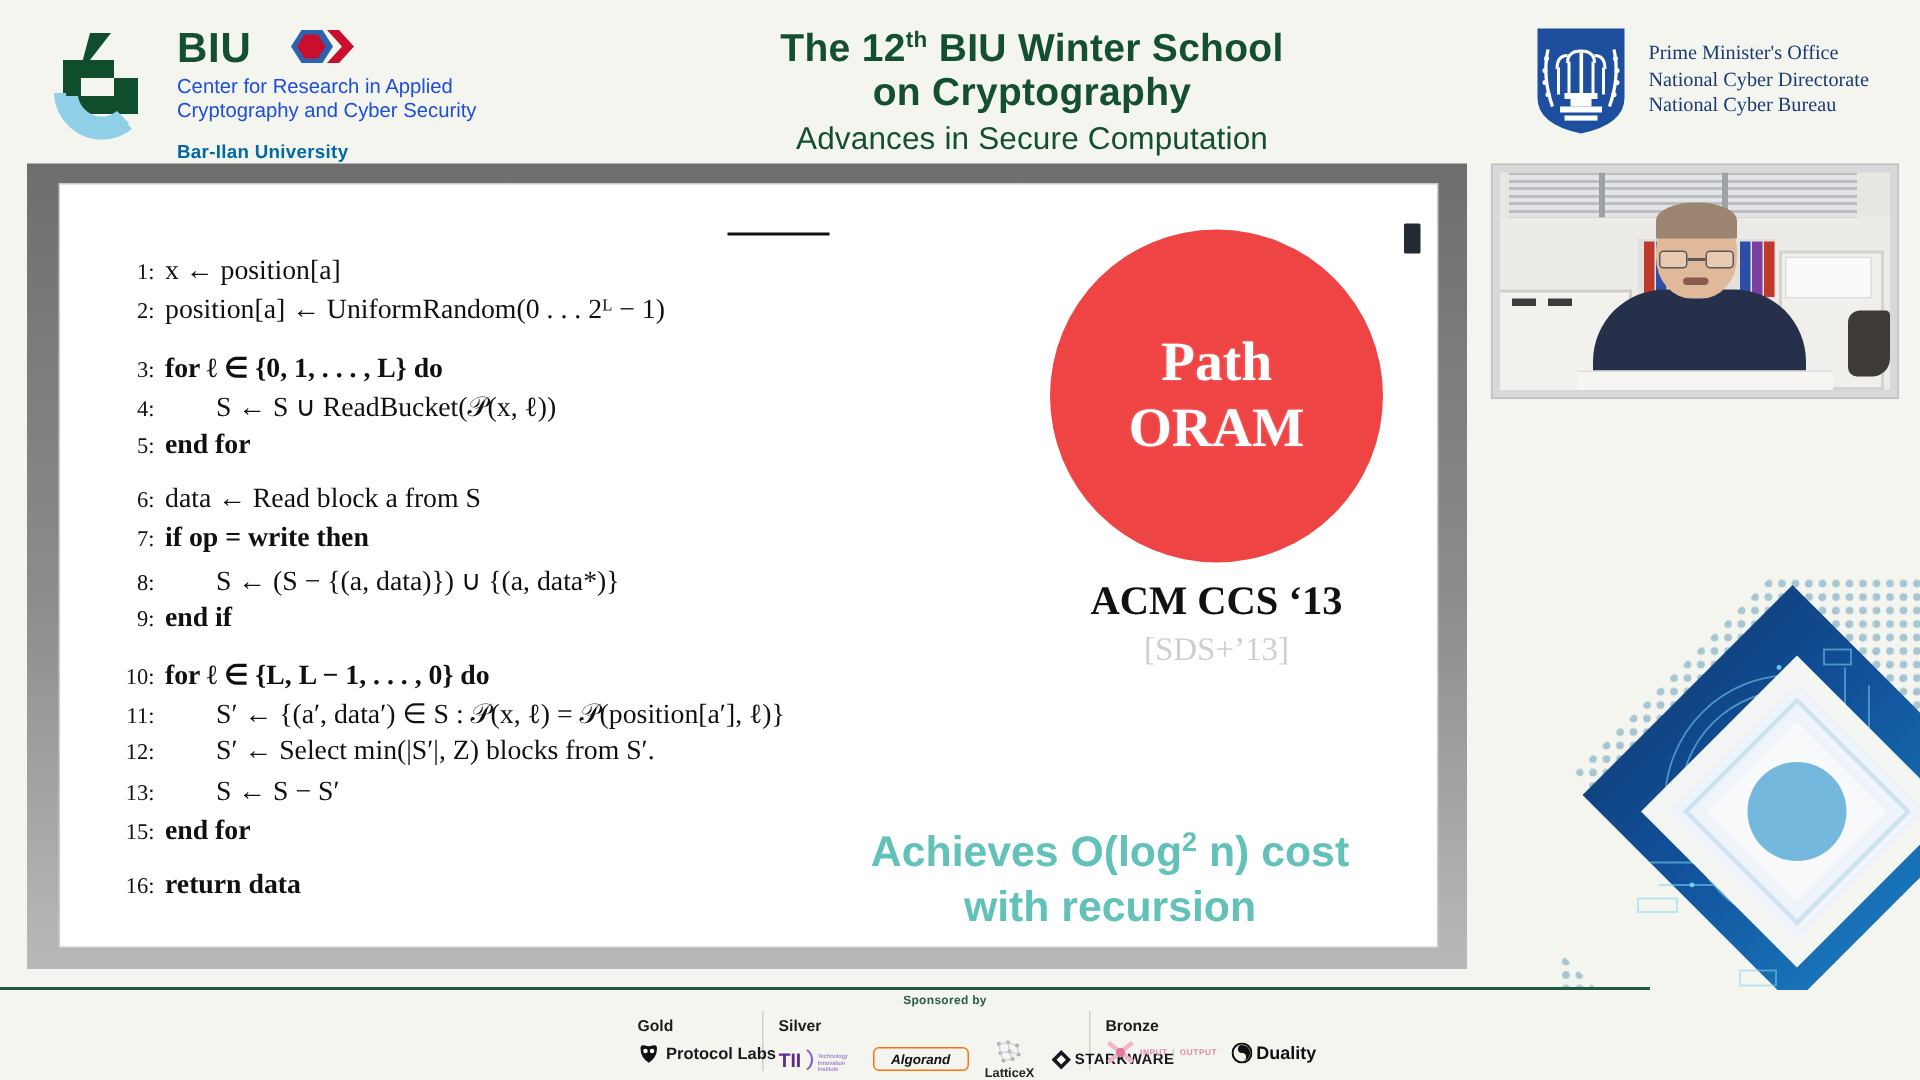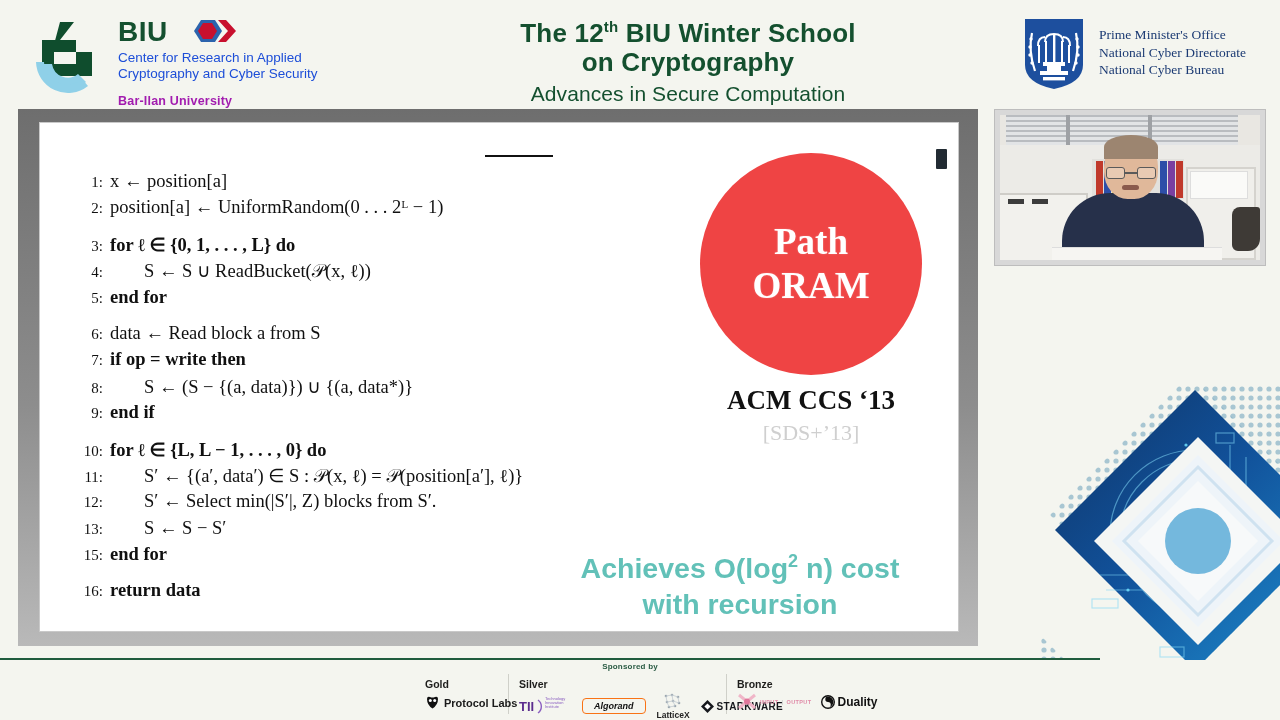--- a/index.html
+++ b/index.html
@@ -22,21 +22,21 @@
     font-size:28px;font-weight:bold;color:#14502f;letter-spacing:.5px;
     font-family:"Liberation Sans", sans-serif;
   }
   #biu-diamond{position:absolute;left:158px;top:4px;width:50px;height:26px;}
   #biu-sub{
     position:absolute;left:88px;top:36px;width:250px;
     font-size:13.5px;line-height:15.5px;color:#1d4ed8;
   }
   #biu-univ{
     position:absolute;left:88px;top:80px;
-    font-size:12.5px;font-weight:bold;color:#a21caf;letter-spacing:.2px;
+    font-size:12.5px;font-weight:bold;color:#0369a1;letter-spacing:.2px;
   }
   
   #center-title{
     position:absolute;left:390px;top:12px;width:580px;text-align:center;
     color:#14502f;
   }
   #title-line1{font-size:26px;font-weight:bold;line-height:29px;letter-spacing:.2px;}
   #title-line2{font-size:26px;font-weight:bold;line-height:29px;letter-spacing:.2px;}
   #title-sub{font-size:21px;line-height:26px;margin-top:4px;letter-spacing:.1px;}
   sup.th{font-size:15px;vertical-align:super;}
@@ -160,21 +160,21 @@
   }
   .tier-label{position:absolute;font-size:10.5px;font-weight:bold;color:#1d1d1b;}
   .vdiv{position:absolute;top:14px;width:1px;height:40px;background:#cfd0c9;}
   .sp-name{font-size:11px;font-weight:bold;color:#1a1a1a;font-family:"Liberation Sans",sans-serif;}
   #gold-label{left:425px;top:18px;}
   #silver-label{left:519px;top:18px;}
   #bronze-label{left:737px;top:18px;}
   #gold-logo{position:absolute;left:425px;top:35px;display:flex;align-items:center;gap:4px;}
   #silver-logos{position:absolute;left:519px;top:32px;display:flex;align-items:center;gap:11px;}
   #bronze-logos{position:absolute;left:737px;top:33px;display:flex;align-items:center;gap:10px;}
-  .tii{display:flex;align-items:flex-start;gap:2px;}
+  .tii{display:flex;align-items:flex-end;gap:2px;}
   .tii-sub{font-size:4px;color:#8b5fc0;line-height:4.4px;width:26px;}
   .algorand{border:1px solid #f97316;border-radius:4px;padding:2px 11px;
     font-size:9px;font-style:italic;font-weight:bold;color:#111;}
   .latticex{display:flex;flex-direction:column;align-items:center;}
   .latticex-txt{font-size:8.5px;color:#222;font-weight:600;}
   .starkware{display:flex;align-items:center;gap:3px;}
   .sw-txt{font-size:10px;font-weight:bold;color:#16181d;letter-spacing:.3px;}
   .io{display:flex;align-items:center;gap:3px;}
   .io-txt{font-size:5.5px;color:#e08ca8;font-weight:bold;letter-spacing:.4px;}
   .duality{display:flex;align-items:center;gap:2px;}

